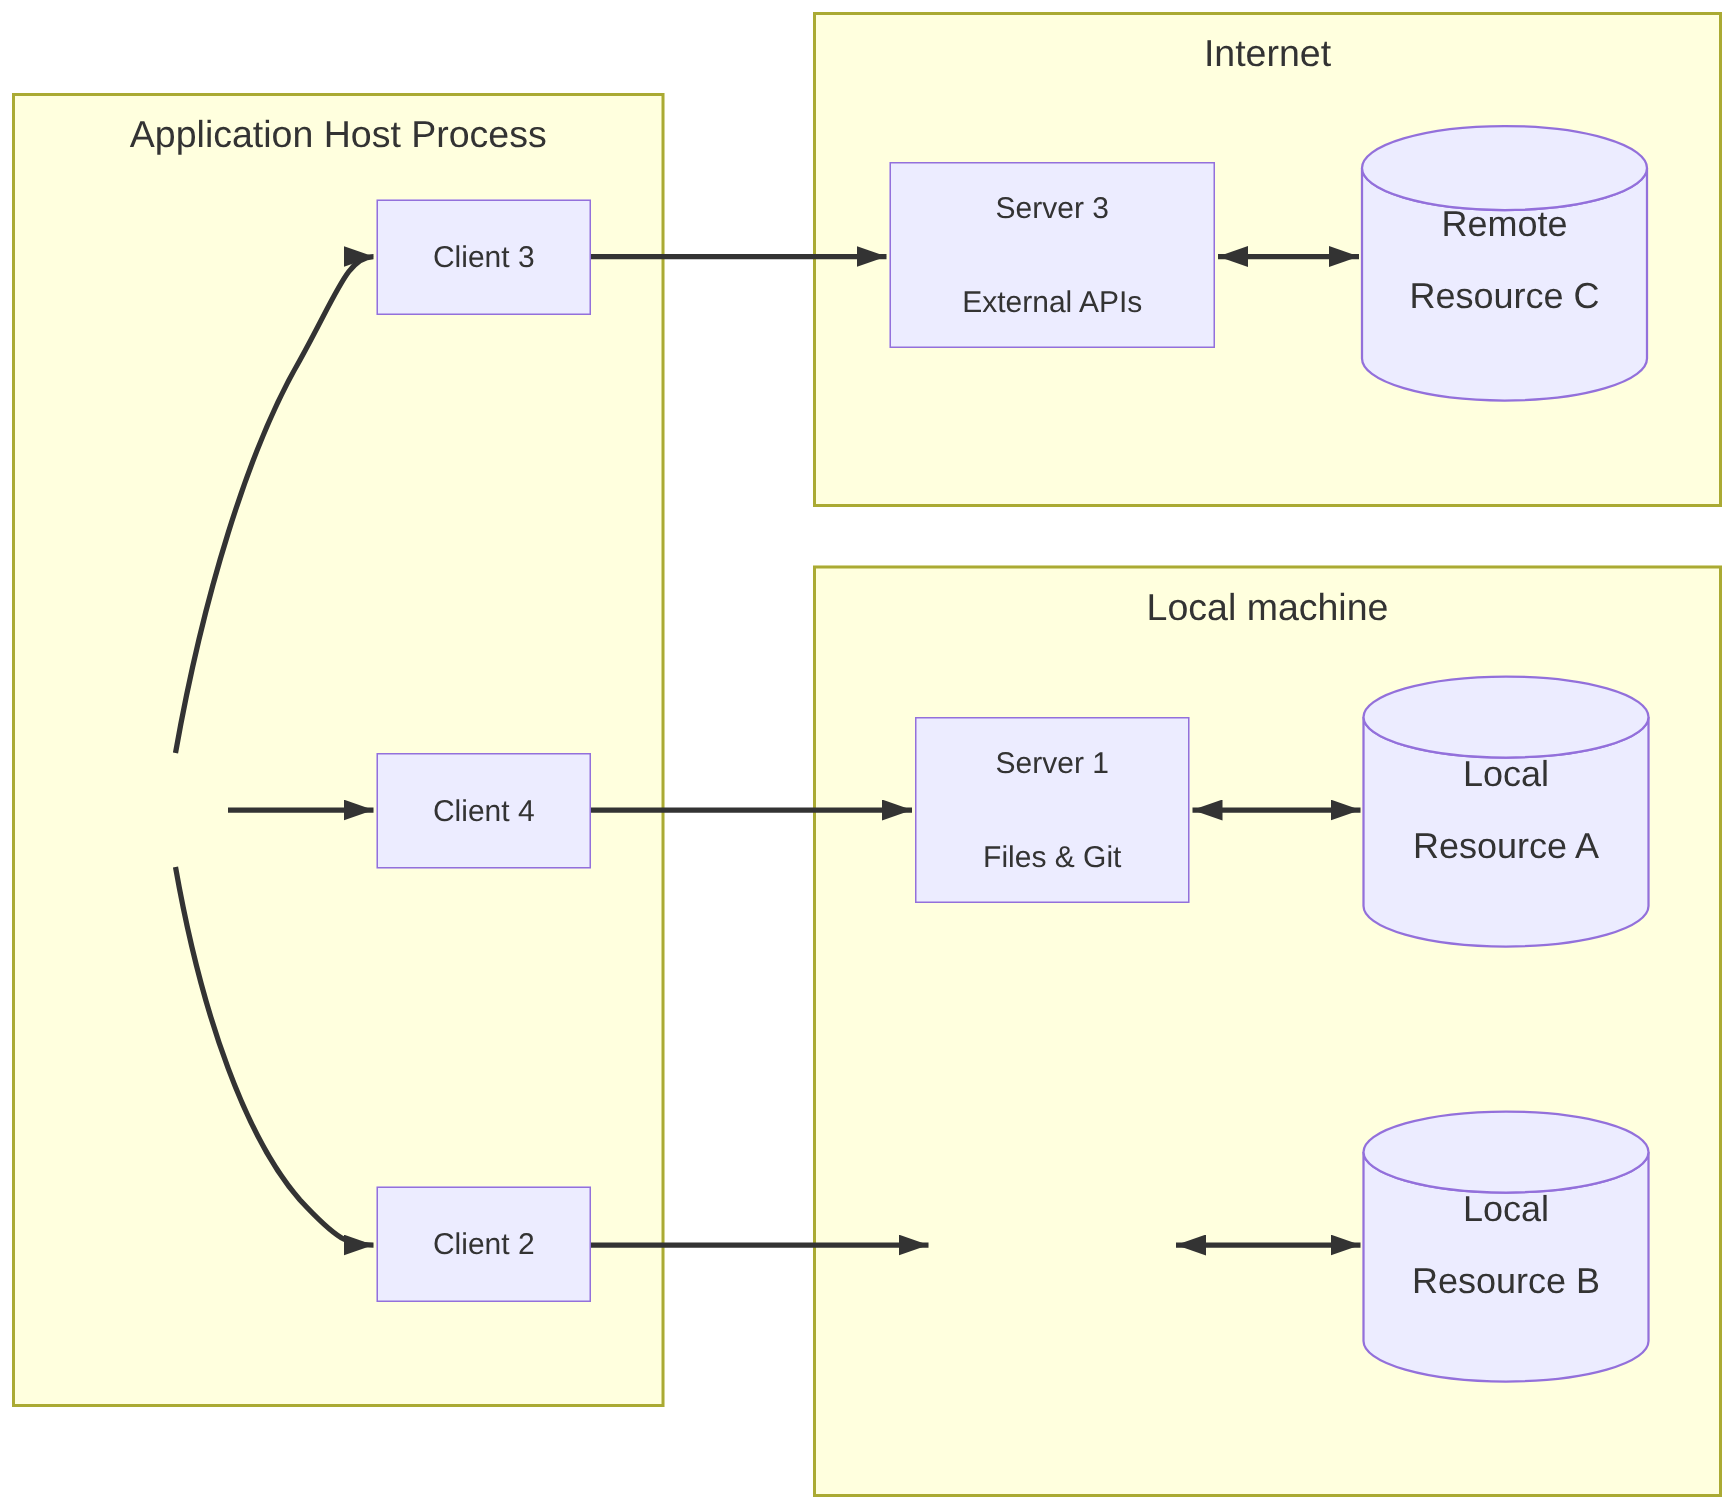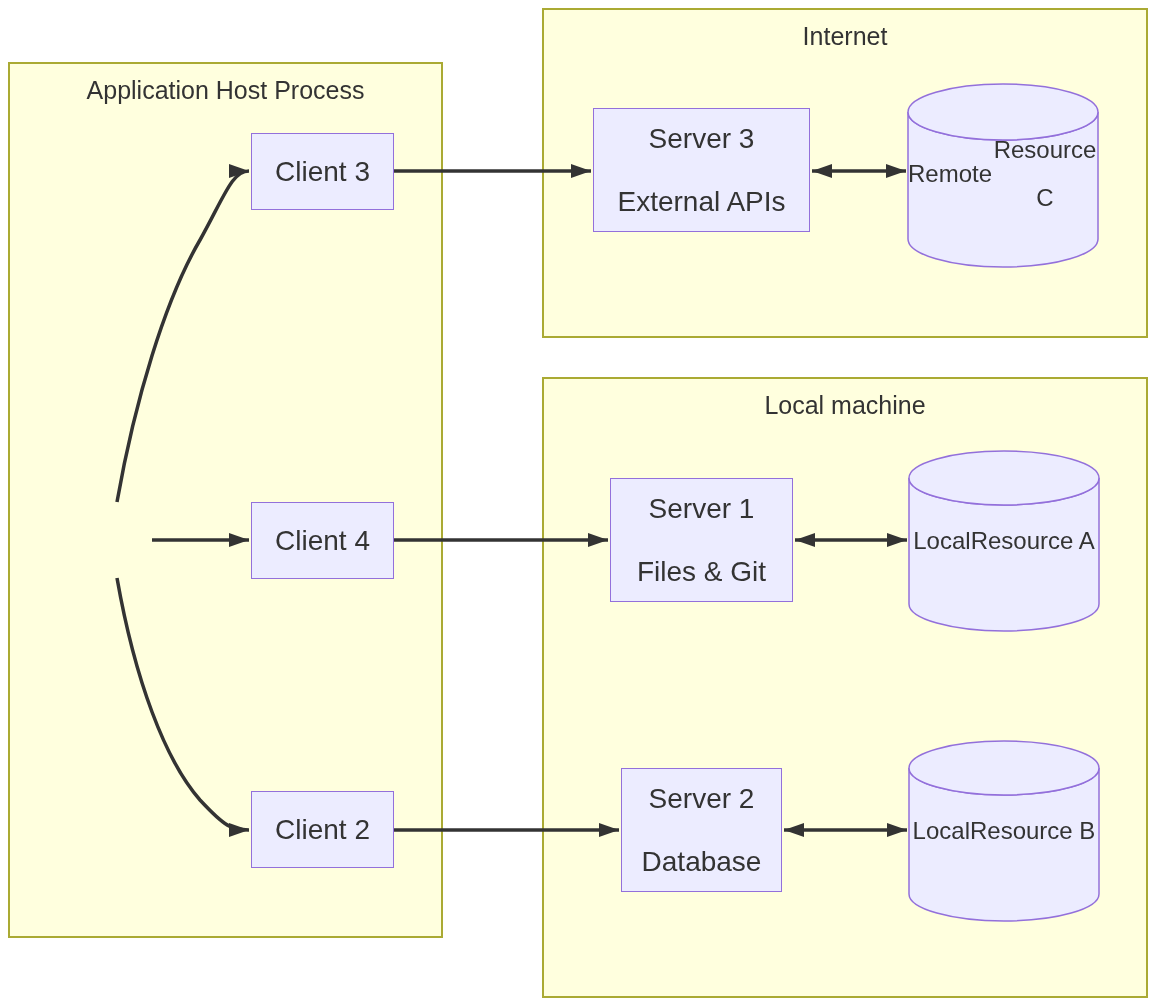--- a/index.html
+++ b/index.html
@@ -21,25 +21,25 @@
 
   
   .edge-layer{position:absolute;left:0;top:0;z-index:1;}
   .edge{stroke:var(--edge);stroke-width:3.5px;fill:none;}
   .arrowhead{fill:var(--edge);stroke:none;}
   .cyl{fill:var(--node-fill);stroke:var(--node-border);stroke-width:1.5px;}
 
   
   .node{position:absolute;background:var(--node-fill);border:1.5px solid var(--node-border);box-sizing:border-box;
         display:flex;flex-direction:column;align-items:center;justify-content:center;
-        font-size:28px;line-height:48px;text-align:center;color:var(--text);z-index:2;gap:15px;}
+        font-size:20px;line-height:48px;text-align:center;color:var(--text);z-index:2;gap:15px;}
   .node span{display:block;}
 
   
-  .cyl-label{position:absolute;display:flex;align-items:center;justify-content:center;
+  .cyl-label{position:absolute;display:flex;flex-direction:column;align-items:center;justify-content:center;
              font-size:24px;line-height:48px;text-align:center;color:var(--text);z-index:2;}
   .cyl-label span{display:block;}
 </style>
 </head>
 <body>
 
 <div class="stage">
 
   <div class="cluster" style="left:8px;top:62px;width:435px;height:876px;">
     <div class="cluster-title">Application Host Process</div>
@@ -123,24 +123,20 @@
   <div class="node" style="left:593px;top:108px;width:217px;height:124px;">
     <span>Server 3</span>
     <span>External APIs</span>
   </div>
 
   <div class="node" style="left:610px;top:478px;width:183px;height:124px;">
     <span>Server 1</span>
     <span>Files &amp; Git</span>
   </div>
 
-  <div class="node" style="left:621px;top:768px;width:161px;height:124px;">
-    <span>Server 2</span>
-    <span>Database</span>
-  </div>
 
   <div class="cyl-label" style="left:908px;top:84px;width:190px;height:180px;">
     <span>Remote</span>
     <span>Resource C</span>
   </div>
 
   <div class="cyl-label" style="left:909px;top:451px;width:190px;height:180px;">
     <span>Local</span>
     <span>Resource A</span>
   </div>

